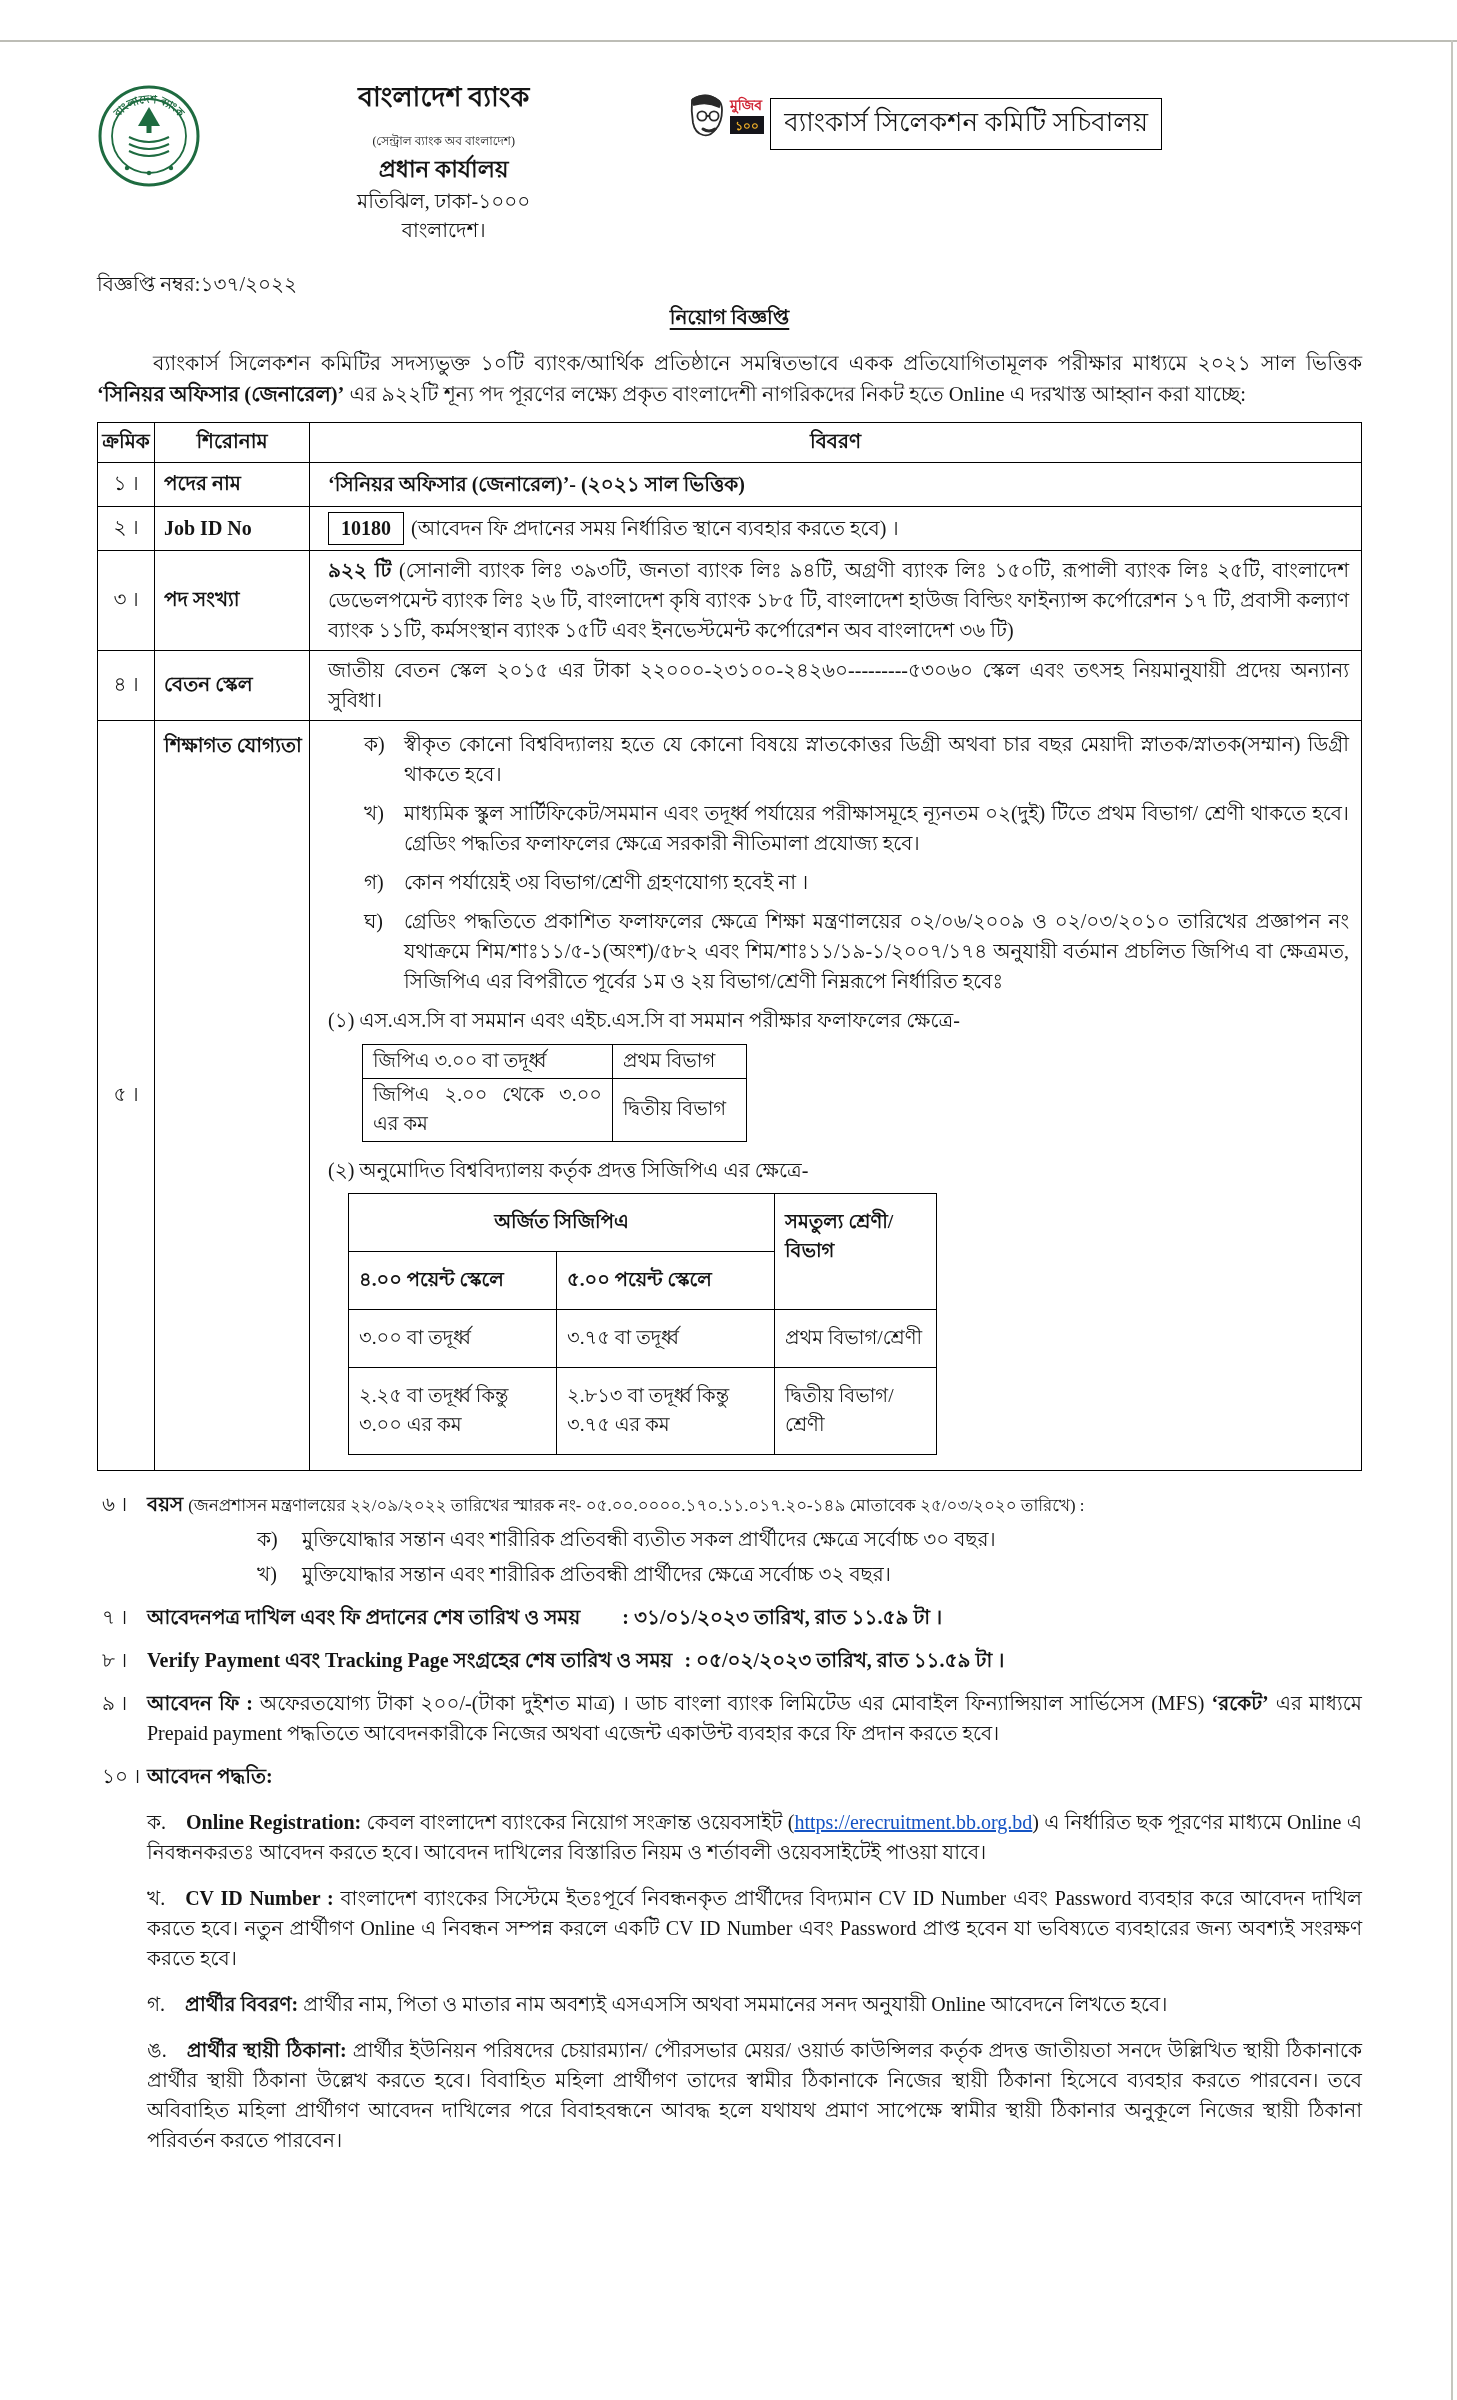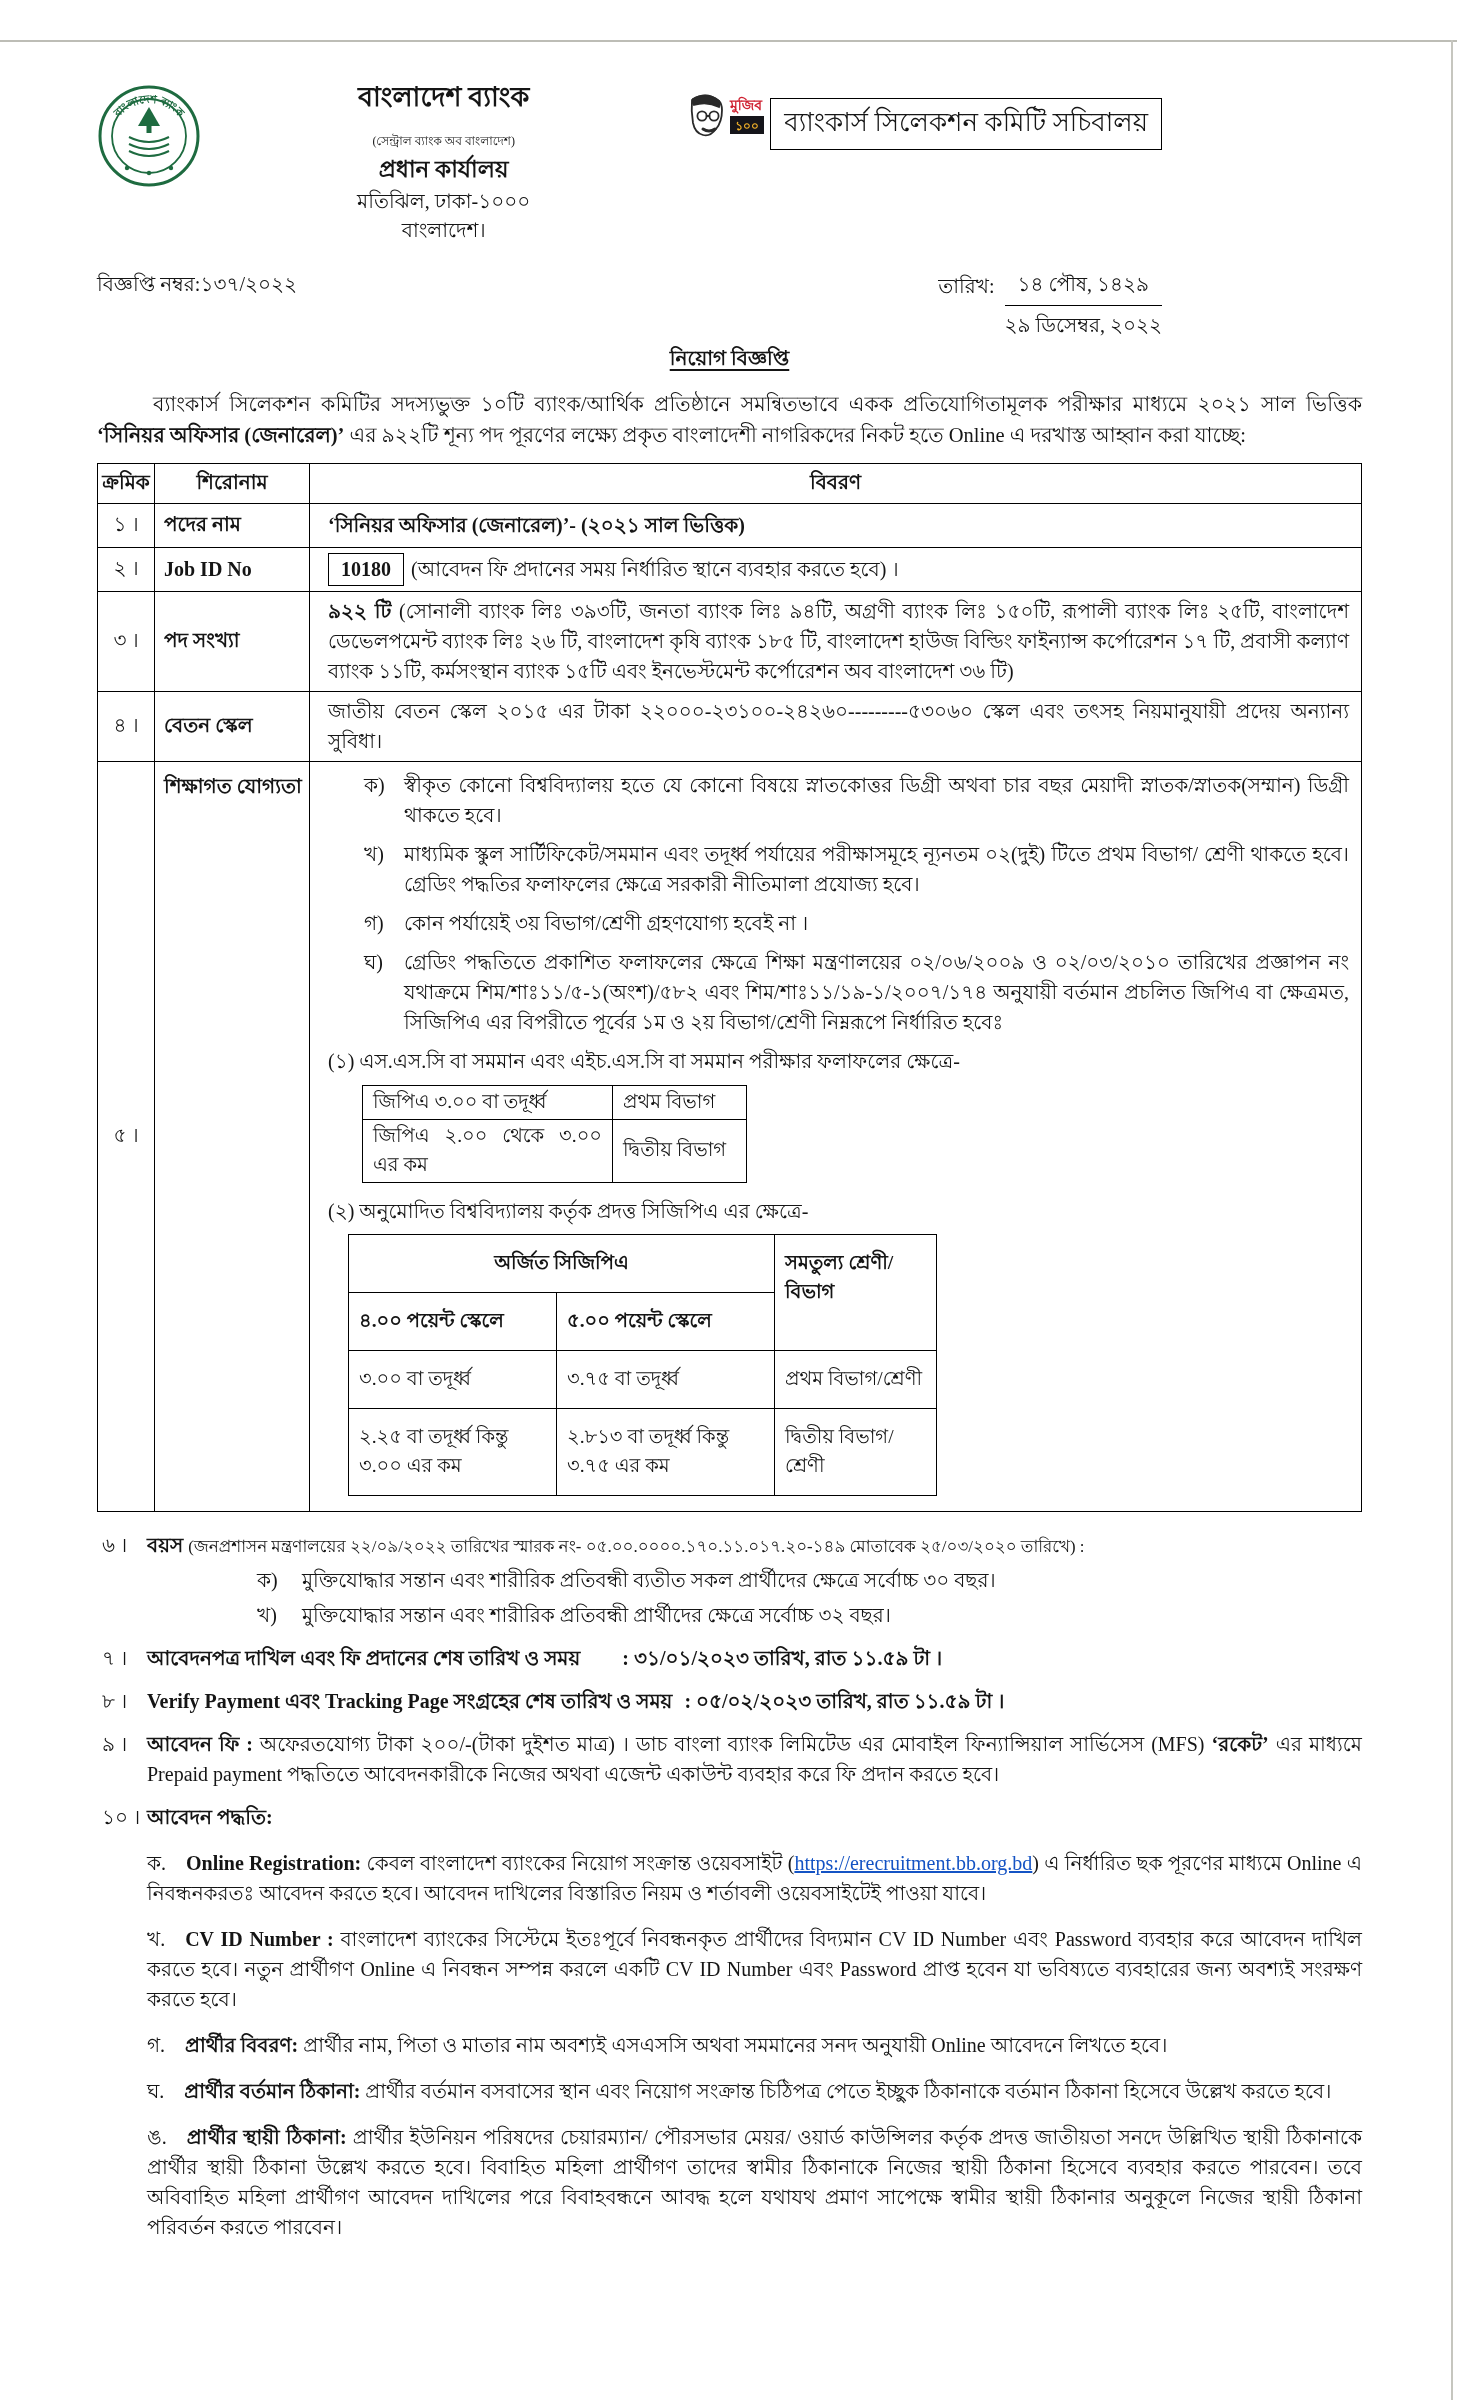--- a/index.html
+++ b/index.html
@@ -129,27 +129,20 @@
           <text x="52" y="22" font-size="14" font-weight="bold" fill="#cf2030">মুজিব</text>
           <rect x="52" y="28" width="34" height="18" fill="#15151a"></rect>
           <text x="69" y="42" font-size="12" font-weight="bold" fill="#f3b229" text-anchor="middle">১০০</text>
         </svg>
         <div class="committee">ব্যাংকার্স সিলেকশন কমিটি সচিবালয়</div>
       </div>
     </header>
 
     <div class="meta">
       <div class="notice">বিজ্ঞপ্তি নম্বর:১৩৭/২০২২</div>
-      <div class="dateblk">
-        <span class="datelabel">তারিখ:</span>
-        <span class="datestack">
-          <span class="d1">১৪ পৌষ, ১৪২৯</span>
-          <span class="d2">২৯ ডিসেম্বর, ২০২২</span>
-        </span>
-      </div>
     </div>
 
     <div class="title">নিয়োগ বিজ্ঞপ্তি</div>
 
     <p class="intro"><span>ব্যাংকার্স সিলেকশন কমিটির সদস্যভুক্ত ১০টি ব্যাংক/আর্থিক প্রতিষ্ঠানে সমন্বিতভাবে একক প্রতিযোগিতামূলক পরীক্ষার মাধ্যমে ২০২১ সাল ভিত্তিক </span><span class="b">‘সিনিয়র অফিসার (জেনারেল)’</span><span> এর ৯২২টি শূন্য পদ পূরণের লক্ষ্যে প্রকৃত বাংলাদেশী নাগরিকদের নিকট হতে Online এ দরখাস্ত আহ্বান করা যাচ্ছে:</span></p>
 
     <table class="mtab">
       <tbody>
           <tr>
         <th class="sl">ক্রমিক</th>
@@ -288,23 +281,20 @@
           <p class="method">
             <span class="mmk">ক.</span><span><span class="b">Online Registration: </span><span>কেবল বাংলাদেশ ব্যাংকের নিয়োগ সংক্রান্ত ওয়েবসাইট (</span><span class="link">https://erecruitment.bb.org.bd</span><span>) এ নির্ধারিত ছক পূরণের মাধ্যমে Online এ নিবন্ধনকরতঃ আবেদন করতে হবে। আবেদন দাখিলের বিস্তারিত নিয়ম ও শর্তাবলী ওয়েবসাইটেই পাওয়া যাবে।</span></span>
           </p>
           <p class="method">
             <span class="mmk">খ.</span><span><span class="b">CV ID Number : </span><span>বাংলাদেশ ব্যাংকের সিস্টেমে ইতঃপূর্বে নিবন্ধনকৃত প্রার্থীদের বিদ্যমান CV ID Number এবং Password ব্যবহার করে আবেদন দাখিল করতে হবে। নতুন প্রার্থীগণ Online এ নিবন্ধন সম্পন্ন করলে একটি CV ID Number এবং Password প্রাপ্ত হবেন যা ভবিষ্যতে ব্যবহারের জন্য অবশ্যই সংরক্ষণ করতে হবে।</span></span>
           </p>
           <p class="method">
             <span class="mmk">গ.</span><span><span class="b">প্রার্থীর বিবরণ:</span><span> প্রার্থীর নাম, পিতা ও মাতার নাম অবশ্যই এসএসসি অথবা সমমানের সনদ অনুযায়ী Online আবেদনে লিখতে হবে।</span></span>
           </p>
           <p class="method">
-            <span class="mmk">ঘ.</span><span><span class="b">প্রার্থীর বর্তমান ঠিকানা:</span><span> প্রার্থীর বর্তমান বসবাসের স্থান এবং নিয়োগ সংক্রান্ত চিঠিপত্র পেতে ইচ্ছুক ঠিকানাকে বর্তমান ঠিকানা হিসেবে উল্লেখ করতে হবে।</span></span>
-          </p>
-          <p class="method">
             <span class="mmk">ঙ.</span><span><span class="b">প্রার্থীর স্থায়ী ঠিকানা:</span><span> প্রার্থীর ইউনিয়ন পরিষদের চেয়ারম্যান/ পৌরসভার মেয়র/ ওয়ার্ড কাউন্সিলর কর্তৃক প্রদত্ত জাতীয়তা সনদে উল্লিখিত স্থায়ী ঠিকানাকে প্রার্থীর স্থায়ী ঠিকানা উল্লেখ করতে হবে। বিবাহিত মহিলা প্রার্থীগণ তাদের স্বামীর ঠিকানাকে নিজের স্থায়ী ঠিকানা হিসেবে ব্যবহার করতে পারবেন। তবে অবিবাহিত মহিলা প্রার্থীগণ আবেদন দাখিলের পরে বিবাহবন্ধনে আবদ্ধ হলে যথাযথ প্রমাণ সাপেক্ষে স্বামীর স্থায়ী ঠিকানার অনুকূলে নিজের স্থায়ী ঠিকানা পরিবর্তন করতে পারবেন।</span></span>
           </p>
         </div>
       </div>
 
     </div>
   </div>
 </div>
 
 </body></html>

